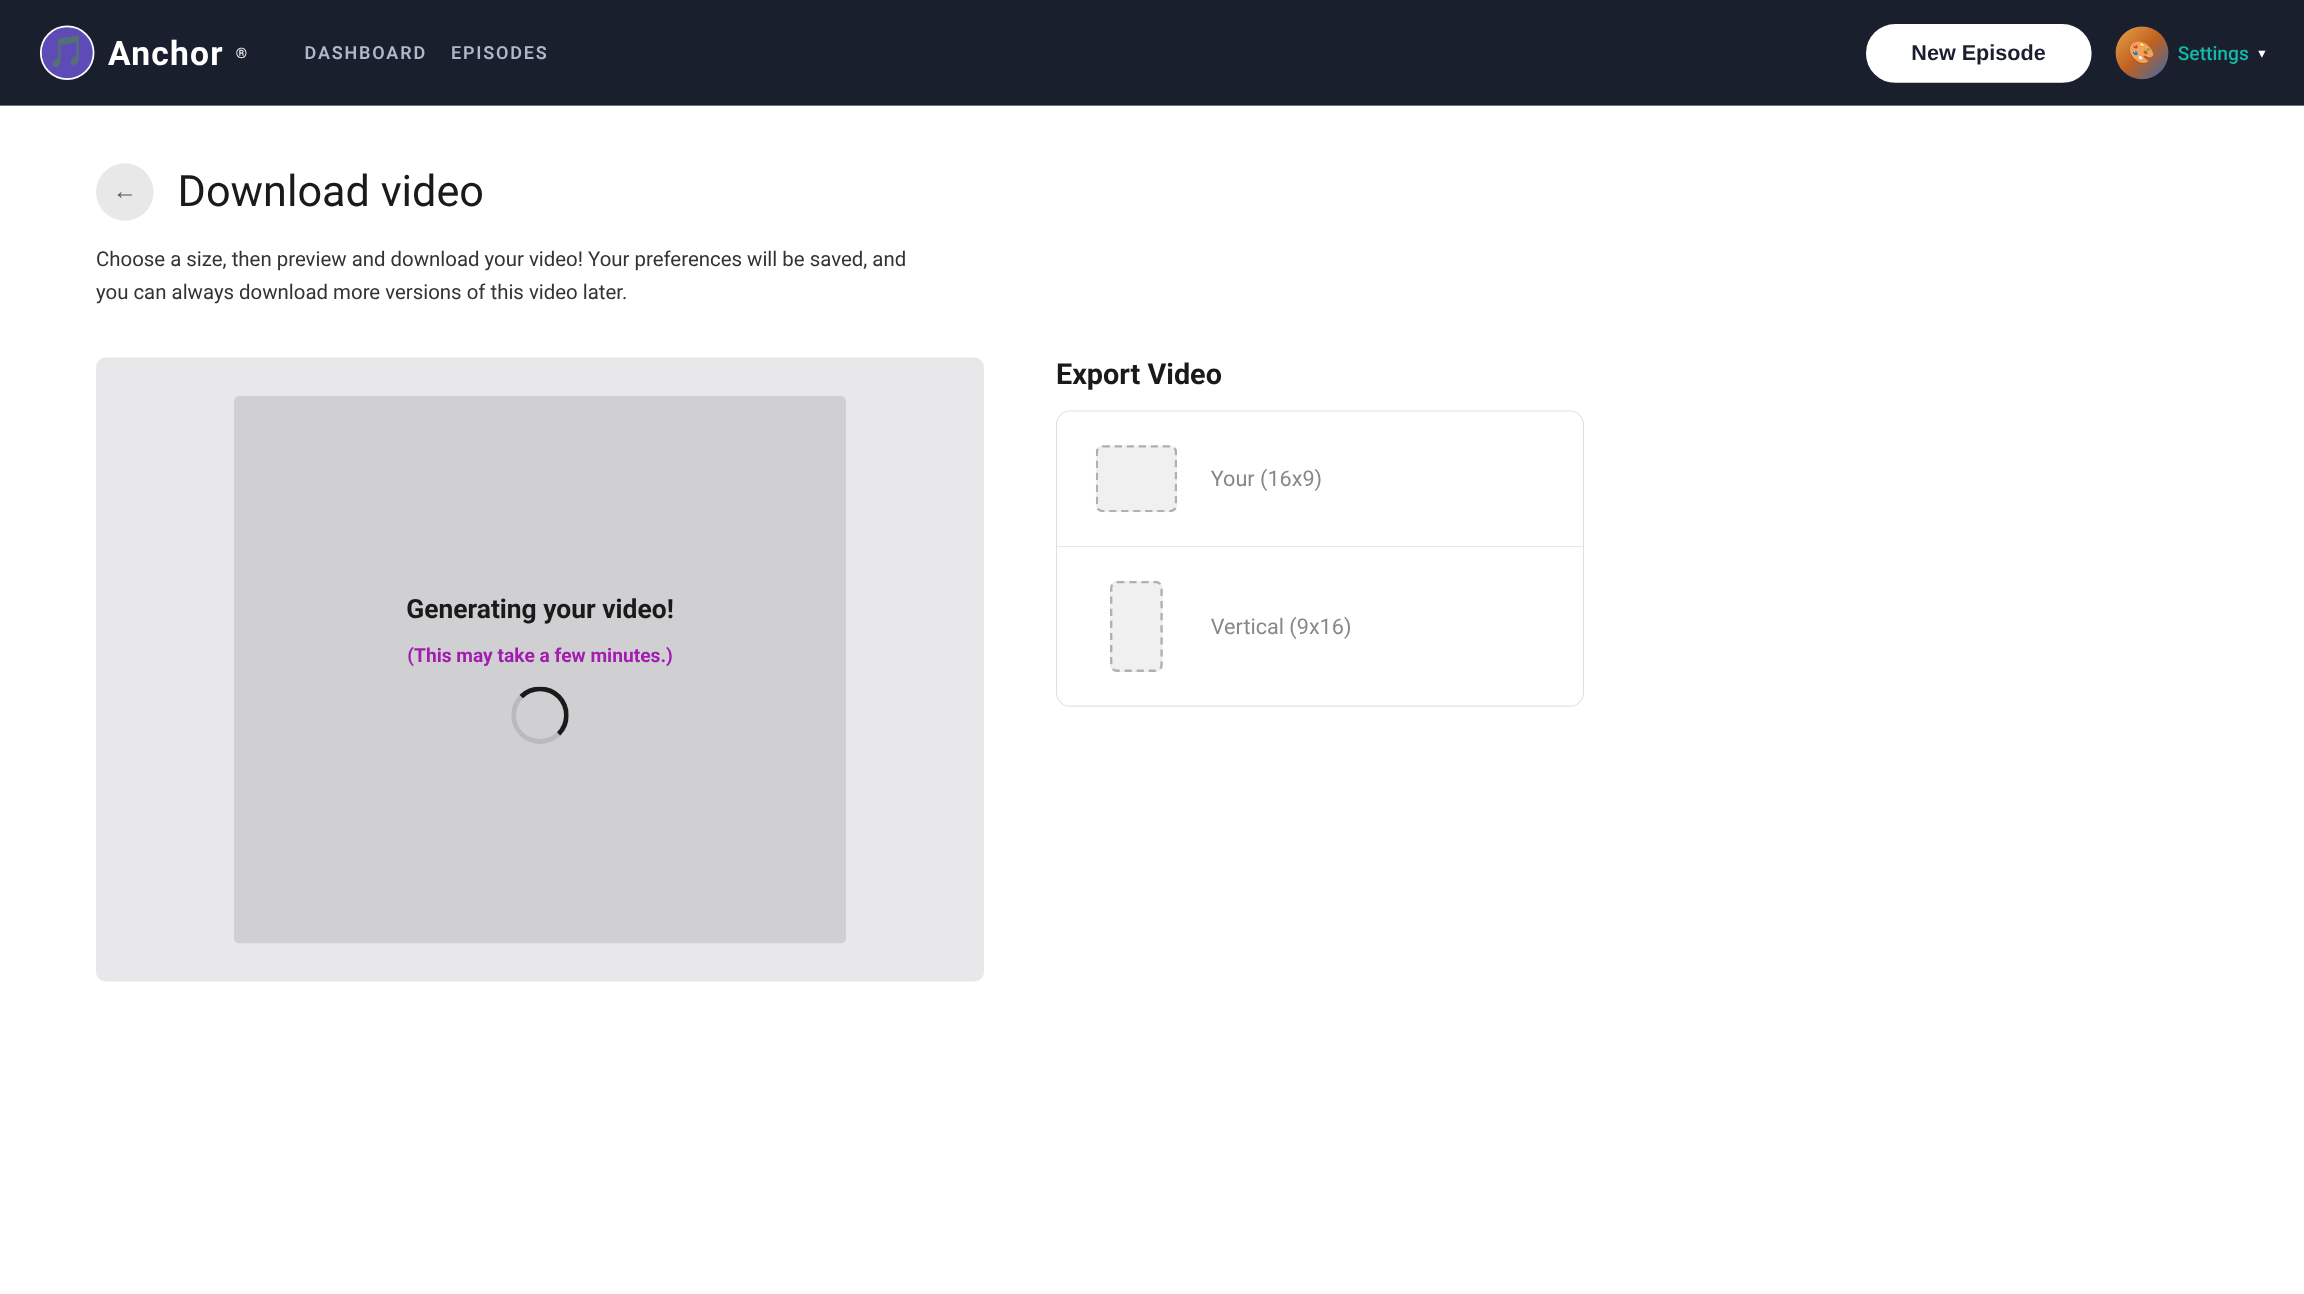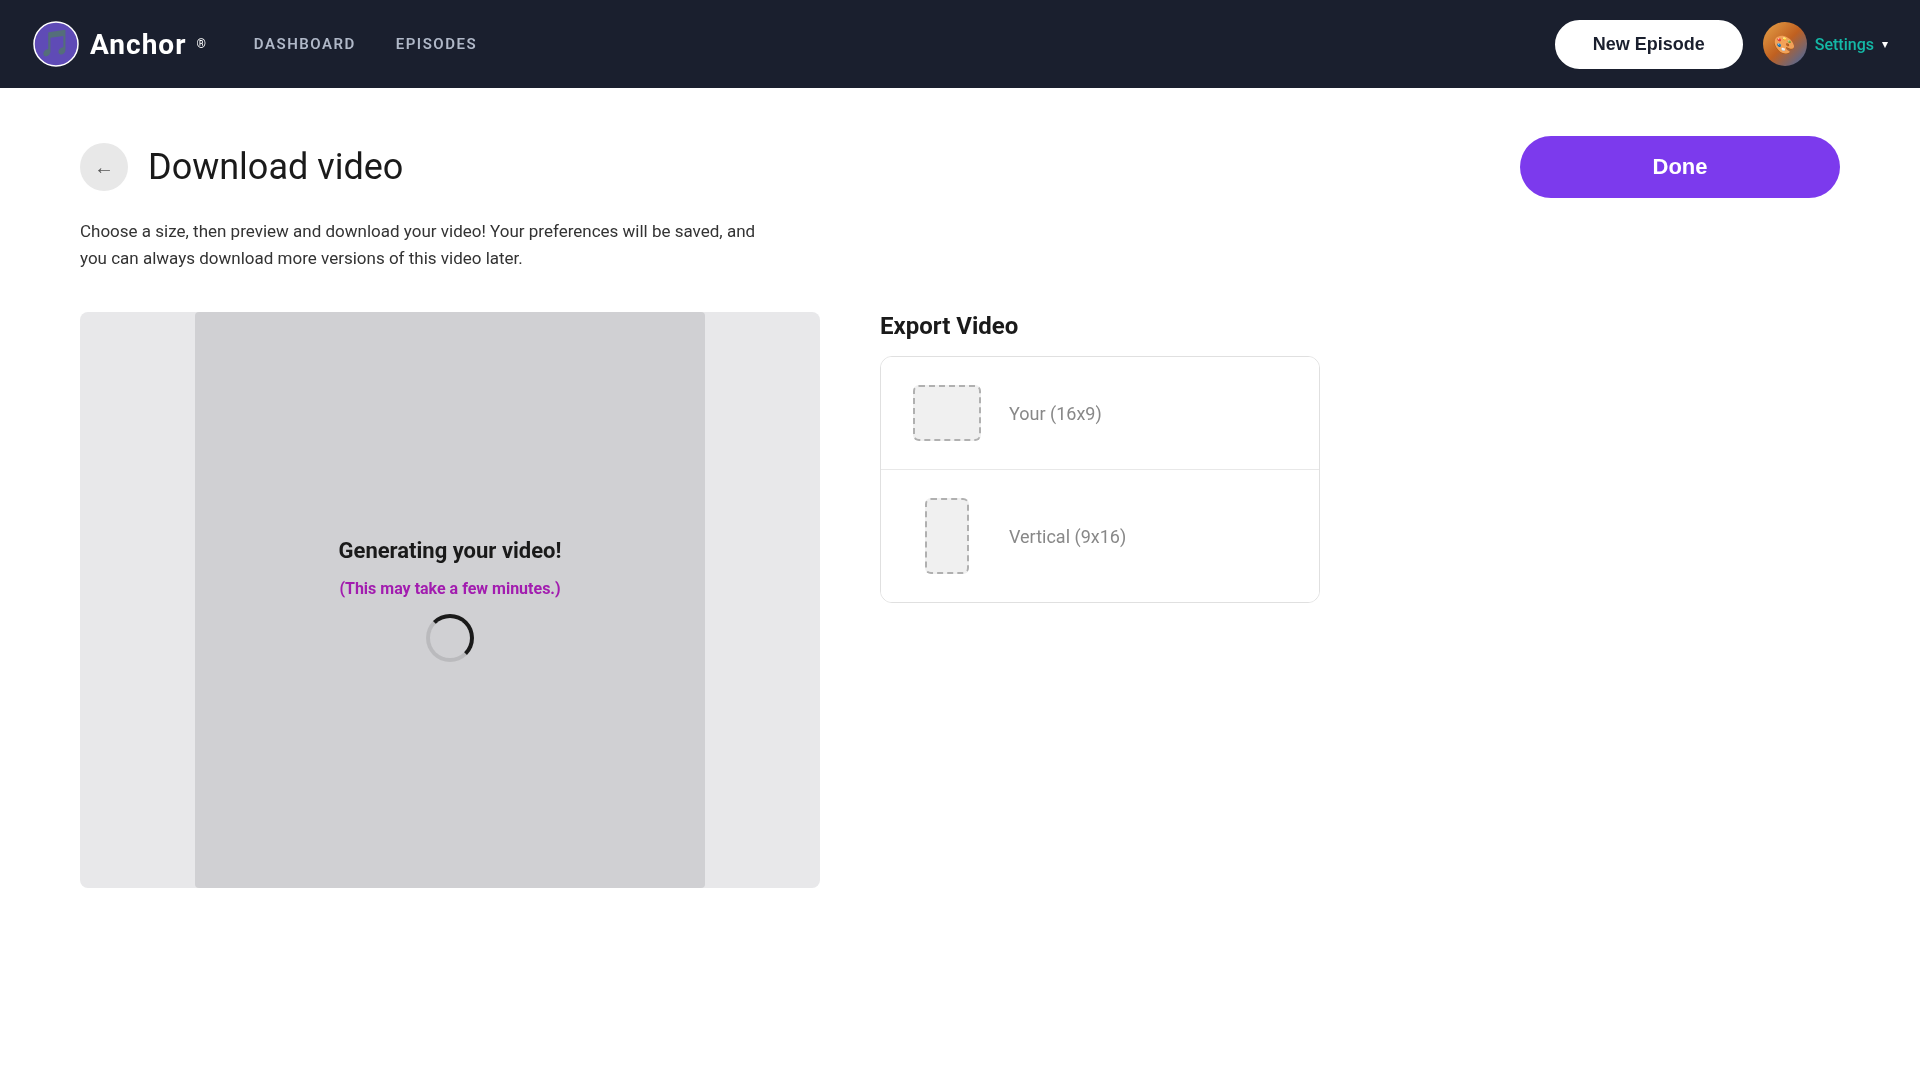--- a/index.html
+++ b/index.html
@@ -30,21 +30,21 @@
       font-weight: 700;
       letter-spacing: 1px;
     }
     .logo-registered {
       color: #ffffff;
       font-size: 12px;
       vertical-align: super;
     }
     .nav {
       display: flex;
-      gap: 40px;
+      gap: 20px;
       flex: 1;
     }
     .nav-item {
       color: #b0b8c8;
       font-size: 15px;
       font-weight: 600;
       letter-spacing: 1.5px;
       text-transform: uppercase;
       cursor: pointer;
       text-decoration: none;
@@ -160,21 +160,21 @@
       min-height: 520px;
       display: flex;
       align-items: center;
       justify-content: center;
       position: relative;
       overflow: hidden;
     }
     .video-inner {
       background: #d0d0d3;
       width: 510px;
-      height: 576px;
+      height: 456px;
       border-radius: 4px;
       display: flex;
       flex-direction: column;
       align-items: center;
       justify-content: center;
       gap: 16px;
     }
     .generating-text {
       font-size: 22px;
       font-weight: 700;
@@ -287,21 +287,20 @@
 </header>
 
 <main class="main">
   <div class="page-header">
     <div class="page-title-area">
       <button class="back-btn">
         <span>←</span>
       </button>
       <h1 class="page-title">Download video</h1>
     </div>
-    <button class="done-btn">Done</button>
   </div>
 
   <p class="page-description">Choose a size, then preview and download your video! Your preferences will be saved, and you can always download more versions of this video later.</p>
 
   <div class="content-area">
 
     <div class="video-preview">
       <div class="video-inner">
         <p class="generating-text">Generating your video!</p>
         <p class="generating-sub">(This may take a few minutes.)</p>

